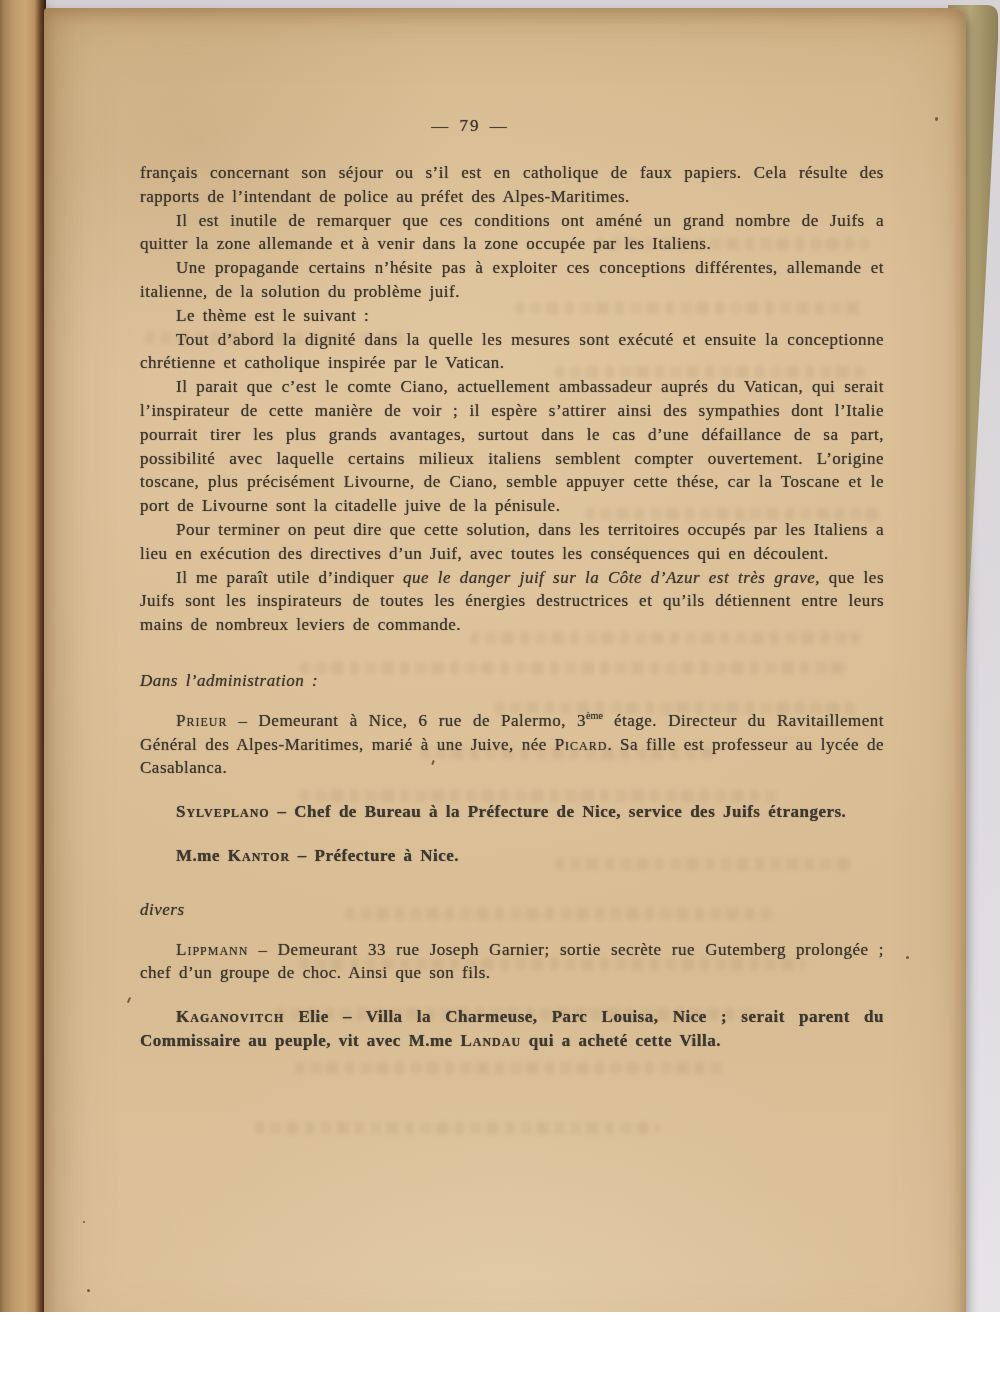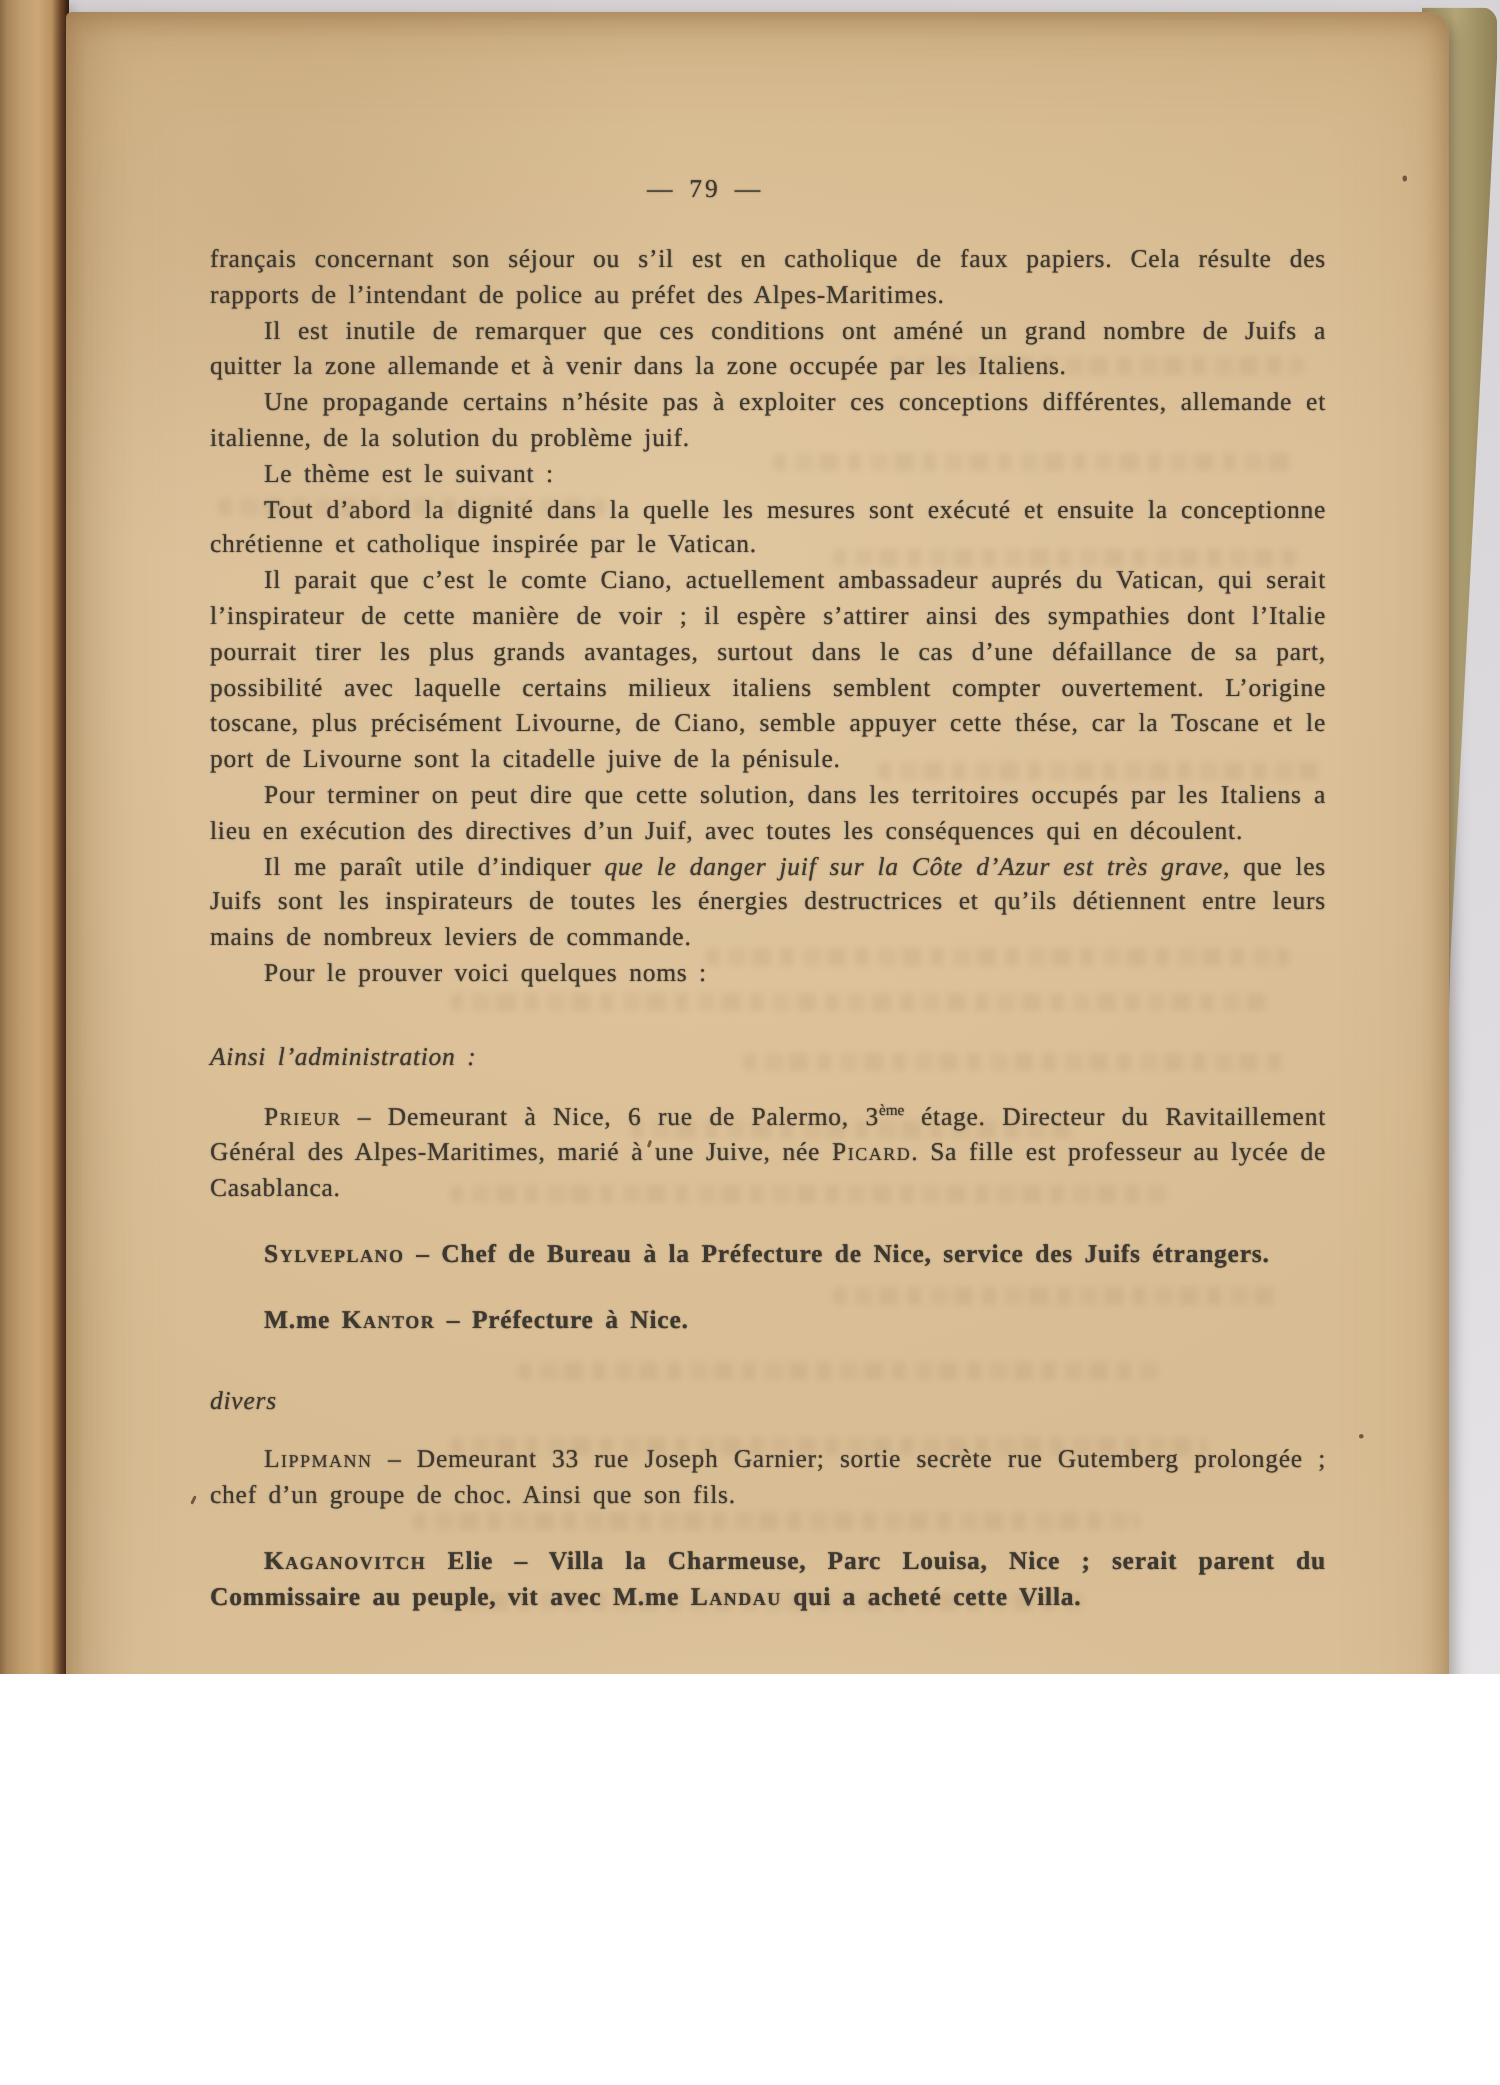--- a/index.html
+++ b/index.html
@@ -1,19 +1,19 @@
 <!DOCTYPE html>
 <html style="--paper: #d9bd96; --ink: #3d3830; --scanner-background: #d8d5d8; --gutter-shadow: #3e2413; --page-edge: #b5a678;"><head>
 <meta charset="utf-8">
 <style>
   html,body{margin:0;padding:0;}
   body{width:1000px;height:1390px;overflow:hidden;font-family:"Liberation Serif","DejaVu Serif",serif;}
 
   .scan{
-    position:relative;width:1000px;height:1116px;overflow:hidden;
+    position:relative;width:1000px;height:1312px;overflow:hidden;
     background:linear-gradient(155deg,#d3cfd2 0%,#d8d5d8 40%,#dfdce0 75%,#e6e4e7 100%);
   }
 
   
   .under-pages{
     position:absolute;left:0;top:0;width:46px;height:1352px;
     border-radius:0 0 16px 22px;
     background:linear-gradient(90deg,#8a6a45 0%,#a8855a 10%,#bf9b6c 30%,#cba876 55%,#b8915f 75%,#6b452a 88%,#3e2413 97%,#2e1a0d 100%);
     box-shadow:2px 4px 8px rgba(80,70,60,.35);
   }
@@ -121,23 +121,22 @@
       <div class="page-number">— 79 —</div>
 
       <p class="para no-indent"><span class="s-normal">français concernant son séjour ou s’il est en catholique de faux papiers. Cela résulte des rapports de l’intendant de police au préfet des Alpes-Maritimes.</span></p>
       <p class="para"><span class="s-normal">Il est inutile de remarquer que ces conditions ont améné un grand nombre de Juifs a quitter la zone allemande et à venir dans la zone occupée par les Italiens.</span></p>
       <p class="para"><span class="s-normal">Une propagande certains n’hésite pas à exploiter ces conceptions différentes, allemande et italienne, de la solution du problème juif.</span></p>
       <p class="para"><span class="s-normal">Le thème est le suivant :</span></p>
       <p class="para"><span class="s-normal">Tout d’abord la dignité dans la quelle les mesures sont exécuté et ensuite la conceptionne chrétienne et catholique inspirée par le Vatican.</span></p>
       <p class="para"><span class="s-normal">Il parait que c’est le comte Ciano, actuellement ambassadeur auprés du Vatican, qui serait l’inspirateur de cette manière de voir ; il espère s’attirer ainsi des sympathies dont l’Italie pourrait tirer les plus grands avantages, surtout dans le cas d’une défaillance de sa part, possibilité avec laquelle certains milieux italiens semblent compter ouvertement. L’origine toscane, plus précisément Livourne, de Ciano, semble appuyer cette thése, car la Toscane et le port de Livourne sont la citadelle juive de la pénisule.</span></p>
       <p class="para"><span class="s-normal">Pour terminer on peut dire que cette solution, dans les territoires occupés par les Italiens a lieu en exécution des directives d’un Juif, avec toutes les conséquences qui en découlent.</span></p>
       <p class="para"><span class="s-normal">Il me paraît utile d’indiquer </span><span class="s-italic">que le danger juif sur la Côte d’Azur est très grave,</span><span class="s-normal"> que les Juifs sont les inspirateurs de toutes les énergies destructrices et qu’ils détiennent entre leurs mains de nombreux leviers de commande.</span></p>
-      <p class="para"><span class="s-normal">Pour le prouver voici quelques noms :</span></p>
 
-      <p class="heading mt-heading-admin"><span class="s-italic">Ainsi l’administration :</span></p>
+      <p class="heading mt-heading-admin"><span class="s-italic">Dans l’administration :</span></p>
       <p class="para entry mt-entry"><span class="s-smallcaps">Prieur</span><span class="s-normal"> – Demeurant à Nice, 6 rue de Palermo, 3</span><span class="s-sup">ème</span><span class="s-normal"> étage. Directeur du Ravitaillement Général des Alpes-Maritimes, marié à une Juive, née </span><span class="s-smallcaps">Picard</span><span class="s-normal">. Sa fille est professeur au lycée de Casablanca.</span></p>
       <p class="para entry mt-entry-lg"><span class="s-smallcaps">Sylveplano</span><span class="s-normal"> – Chef de Bureau à la Préfecture de Nice, service des Juifs étrangers.</span></p>
       <p class="para entry mt-entry-lg"><span class="s-normal">M.me </span><span class="s-smallcaps">Kantor</span><span class="s-normal"> – Préfecture à Nice.</span></p>
 
       <p class="heading mt-divers"><span class="s-italic">divers</span></p>
       <p class="para entry mt-entry"><span class="s-smallcaps">Lippmann</span><span class="s-normal"> – Demeurant 33 rue Joseph Garnier; sortie secrète rue Gutemberg prolongée ; chef d’un groupe de choc. Ainsi que son fils.</span></p>
       <p class="para entry mt-entry-lg"><span class="s-smallcaps">Kaganovitch</span><span class="s-normal"> Elie – Villa la Charmeuse, Parc Louisa, Nice ; serait parent du Commissaire au peuple, vit avec M.me </span><span class="s-smallcaps">Landau</span><span class="s-normal"> qui a acheté cette Villa.</span></p>
     </div>
   </div>
 </div>

